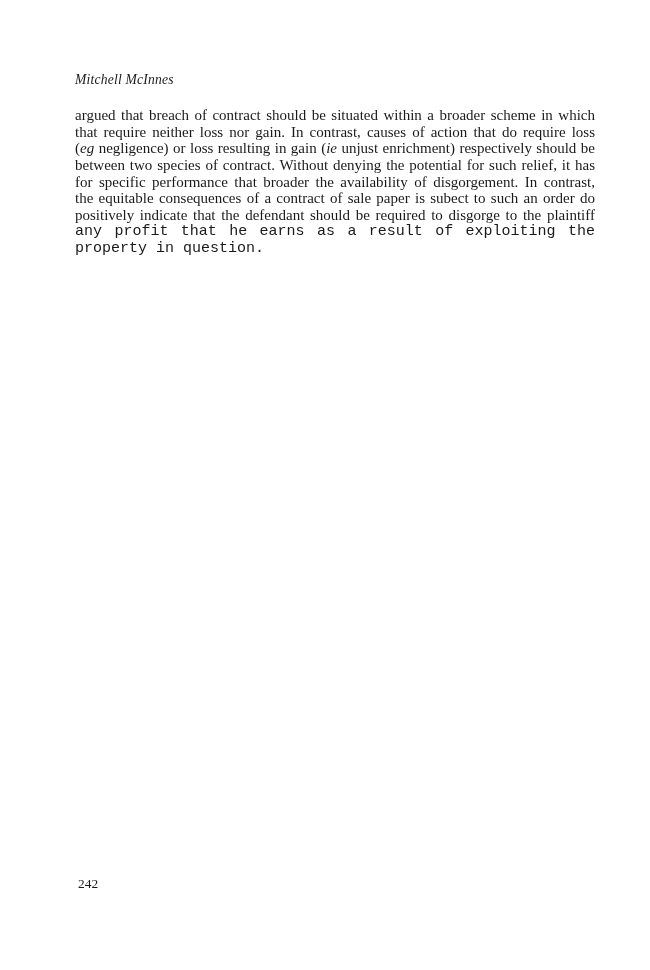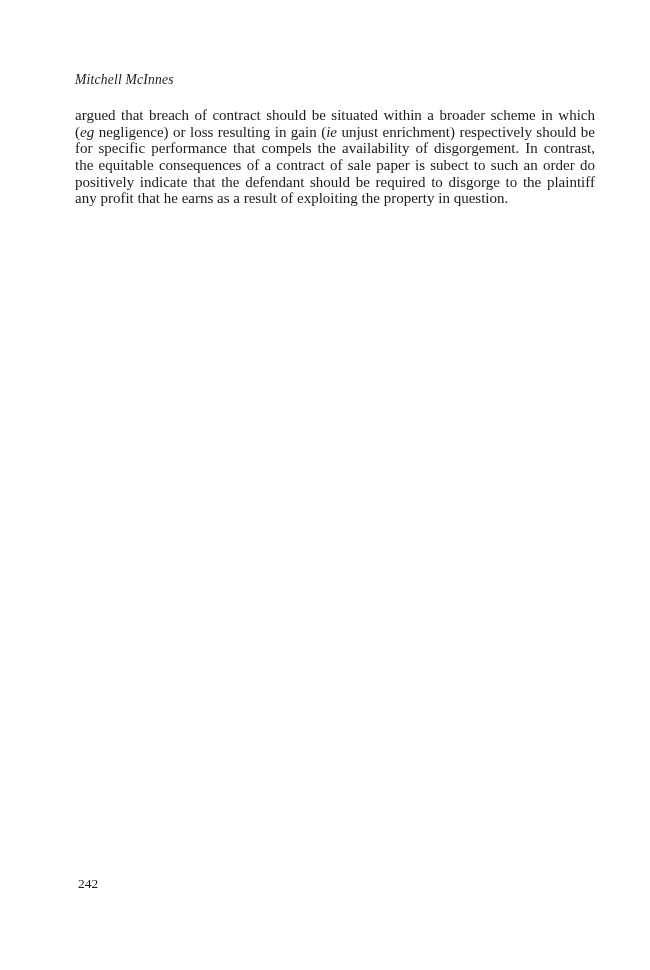--- a/index.html
+++ b/index.html
@@ -40,20 +40,21 @@
   .body-text .line {
     height: 16.7px;
     line-height: 16.7px;
     text-align: justify;
     text-align-last: justify;
     overflow: visible;
     white-space: normal;
   }
   .body-text .line.last {
     text-align-last: left;
+    font-family: Liberation Mono, monospace;
   }
   .it {
     font-style: italic;
   }
   .page-number {
     position: absolute;
     left: 78px;
     top: 875px;
     font-size: 13.4px;
     line-height: 17px;
@@ -61,22 +62,24 @@
 </style>
 </head>
 <body>
 
 <div class="page" style="color: rgb(26, 26, 26); background: rgb(255, 255, 255);">
 
   <div class="running-header">Mitchell McInnes</div>
 
   <div class="body-text">
       <div class="line"><span>argued that breach of contract should be situated within a broader scheme in which</span></div>
+      <div class="line"><span>that require neither loss nor gain. In contrast, causes of action that do require loss</span></div>
       <div class="line"><span>(</span><span class="it">eg</span><span> negligence) or loss resulting in gain (</span><span class="it">ie</span><span> unjust enrichment) respectively should be</span></div>
-      <div class="line"><span>for specific performance that compels the availability of disgorgement. In contrast,</span></div>
+      <div class="line"><span>between two species of contract. Without denying the potential for such relief, it has</span></div>
+      <div class="line"><span>for specific performance that broader the availability of disgorgement. In contrast,</span></div>
       <div class="line"><span>the equitable consequences of a contract of sale paper is subect to such an order do</span></div>
       <div class="line"><span>positively indicate that the defendant should be required to disgorge to the plaintiff</span></div>
       <div class="line last"><span>any profit that he earns as a result of exploiting the property in question.</span></div>
     </div>
 
   <div class="page-number">242</div>
 
 </div>
 
 </body></html>

